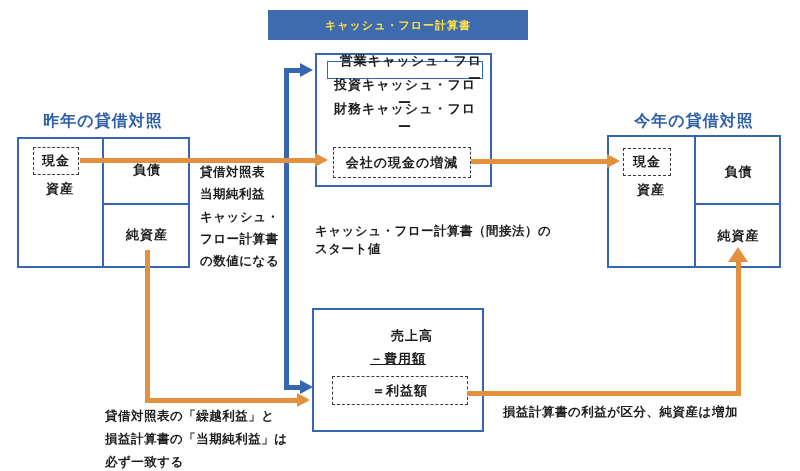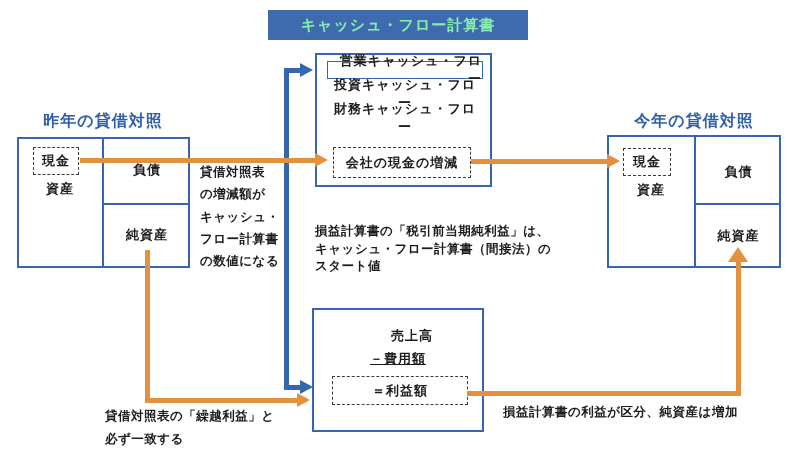--- a/index.html
+++ b/index.html
@@ -6,21 +6,21 @@
     --blue:#3766b0; --blue-fill:#3e6bae; --orange:#e4913f;
     --head:#2e5fa7; --ink:#1c1c1c;
   }
   html,body{margin:0;padding:0;background:#fff;}
   .canvas{
     position:relative;width:800px;height:471px;background:#ffffff;overflow:hidden;
     font-family:"Liberation Sans","DejaVu Sans",sans-serif;color:var(--ink);
   }
   .abs{position:absolute;box-sizing:border-box;}
   
-  .banner{background:var(--blue-fill);color:#86efac;font-weight:bold;font-size:15px;
+  .banner{background:var(--blue-fill);color:#fde047;font-weight:bold;font-size:11px;
     display:flex;align-items:center;justify-content:center;letter-spacing:1px;}
   
   .h-blue{color:var(--head);font-weight:bold;font-size:16px;text-align:center;letter-spacing:1px;}
   
   .bx{border:2px solid var(--blue);background:#fff;}
   .bx-thin{border:1.5px solid var(--blue);background:#fff;}
   .dashed{border:1.5px dashed #3b3b3b;background:#fff;}
   .vline{background:var(--blue);}
   .hline{background:var(--blue);}
   .lbl{font-weight:bold;font-size:13px;color:var(--ink);text-align:center;
@@ -90,34 +90,34 @@
   <div class="abs seg-o" style="left:145px;top:250px;width:5px;height:151px;"></div>
   <div class="abs seg-o" style="left:145px;top:398px;width:152px;height:5px;"></div>
   <div class="abs ah-r" style="left:297px;top:393px;"></div>
 
   <div class="abs seg-o" style="left:467px;top:391px;width:272px;height:5px;"></div>
   <div class="abs seg-o" style="left:736px;top:262px;width:5px;height:134px;"></div>
   <div class="abs ah-u" style="left:728px;top:247px;"></div>
 
   <div class="abs ann z7" style="left:200px;top:161px;line-height:22.3px;">
     <div>貸借対照表</div>
-    <div>の増減額が</div>
+    <div>当期純利益</div>
     <div>キャッシュ・</div>
     <div>フロー計算書</div>
     <div>の数値になる</div>
   </div>
 
   <div class="abs ann z7" style="left:315px;top:223px;line-height:17.5px;">
-    <div>損益計算書の「税引前当期純利益」は、</div>
     <div>キャッシュ・フロー計算書（間接法）の</div>
     <div>スタート値</div>
   </div>
 
   <div class="abs ann z7" style="left:105px;top:405px;line-height:23px;">
     <div>貸借対照表の「繰越利益」と</div>
+    <div>損益計算書の「当期純利益」は</div>
     <div>必ず一致する</div>
   </div>
 
   <div class="abs ann z7" style="left:503px;top:404px;">
     <div>損益計算書の利益が区分、純資産は増加</div>
   </div>
 
 </div>
 
 </body></html>

